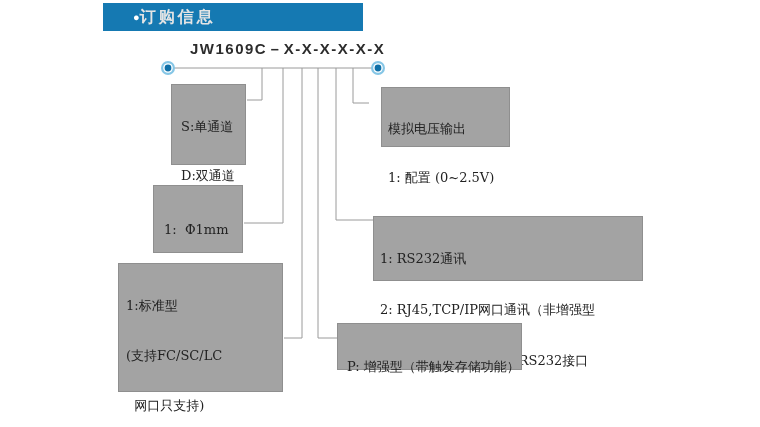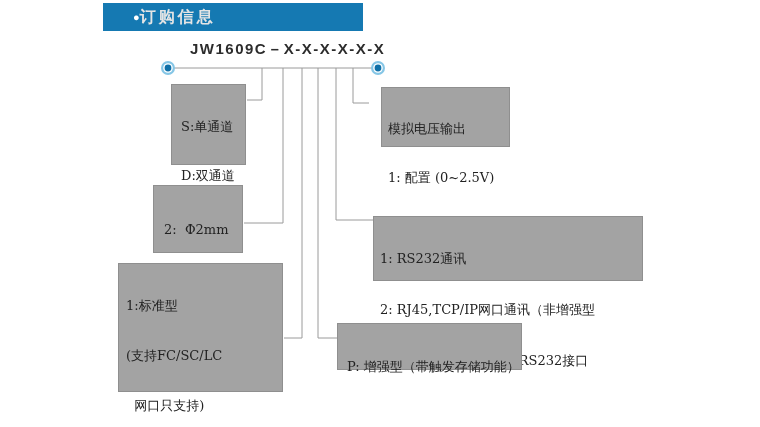--- a/index.html
+++ b/index.html
@@ -80,20 +80,21 @@
     <div class="bl">F:四通道</div>
   </div>
 
   <div class="bx bx-analog">
     <div class="bl">模拟电压输出</div>
     <div class="bl">1: 配置 (0~2.5V)</div>
     <div class="bl">2: 不配置道</div>
   </div>
 
   <div class="bx bx-diam">
+    <div class="bl">1:  Φ1mm</div>
     <div class="bl">2:  Φ2mm</div>
     <div class="bl">3:  Φ5mm</div>
   </div>
 
   <div class="bx bx-comm">
     <div class="bl">1: RS232通讯</div>
     <div class="bl">2: RJ45,TCP/IP网口通讯（非增强型</div>
     <div class="bl">增强型P版本）同时配备RS232接口</div>
   </div>
 

